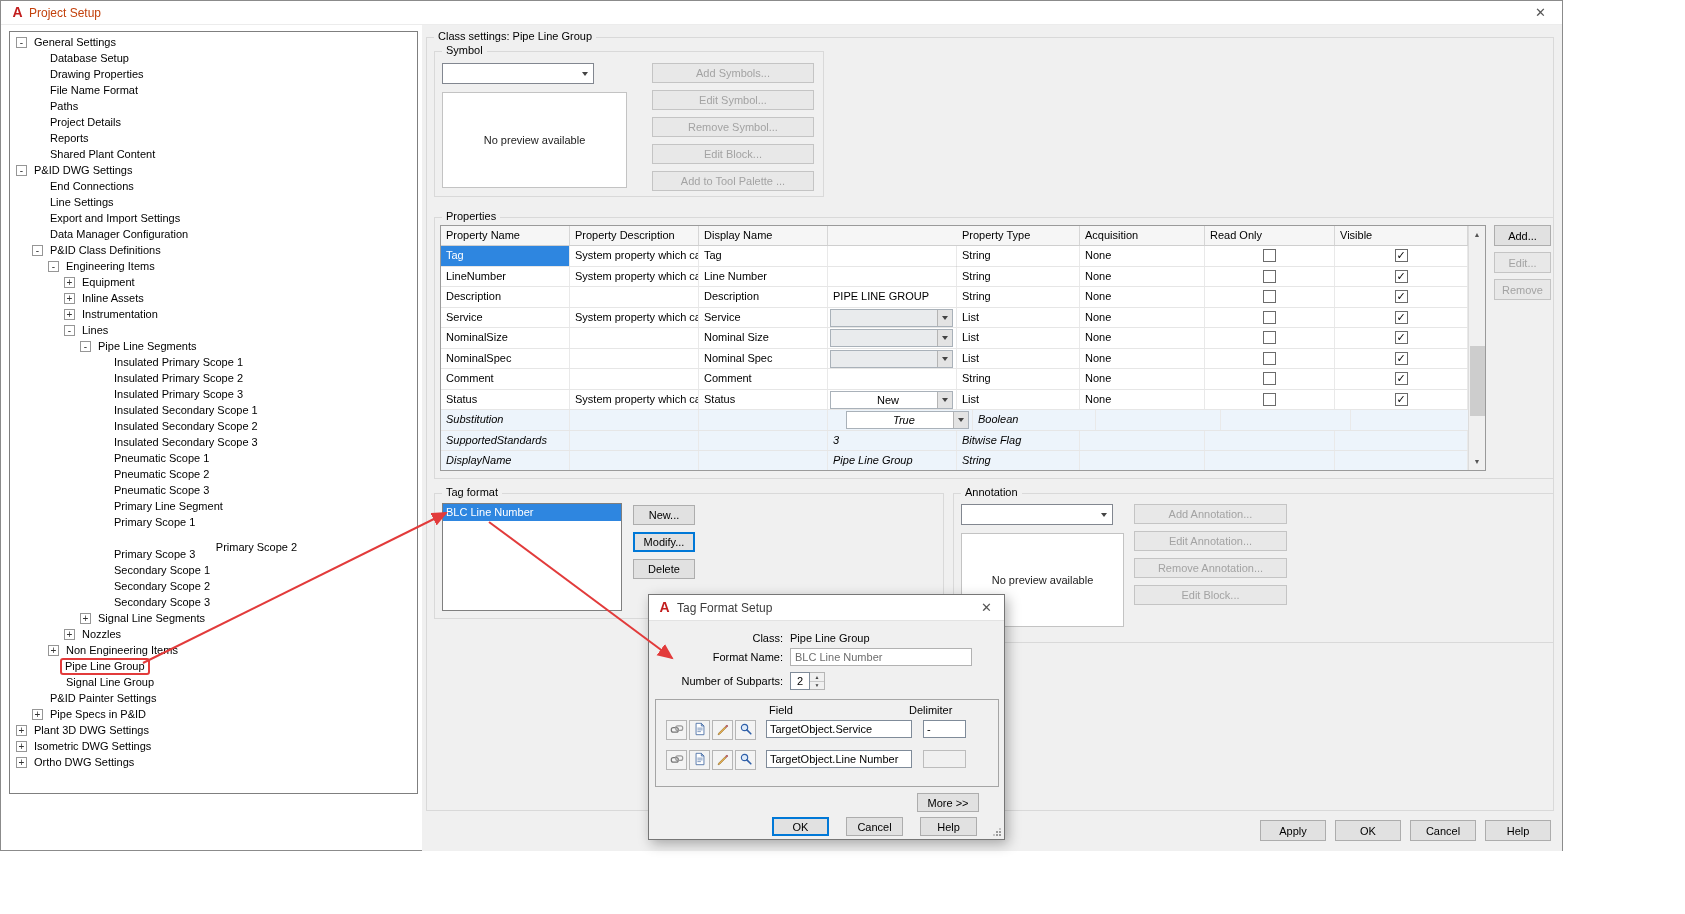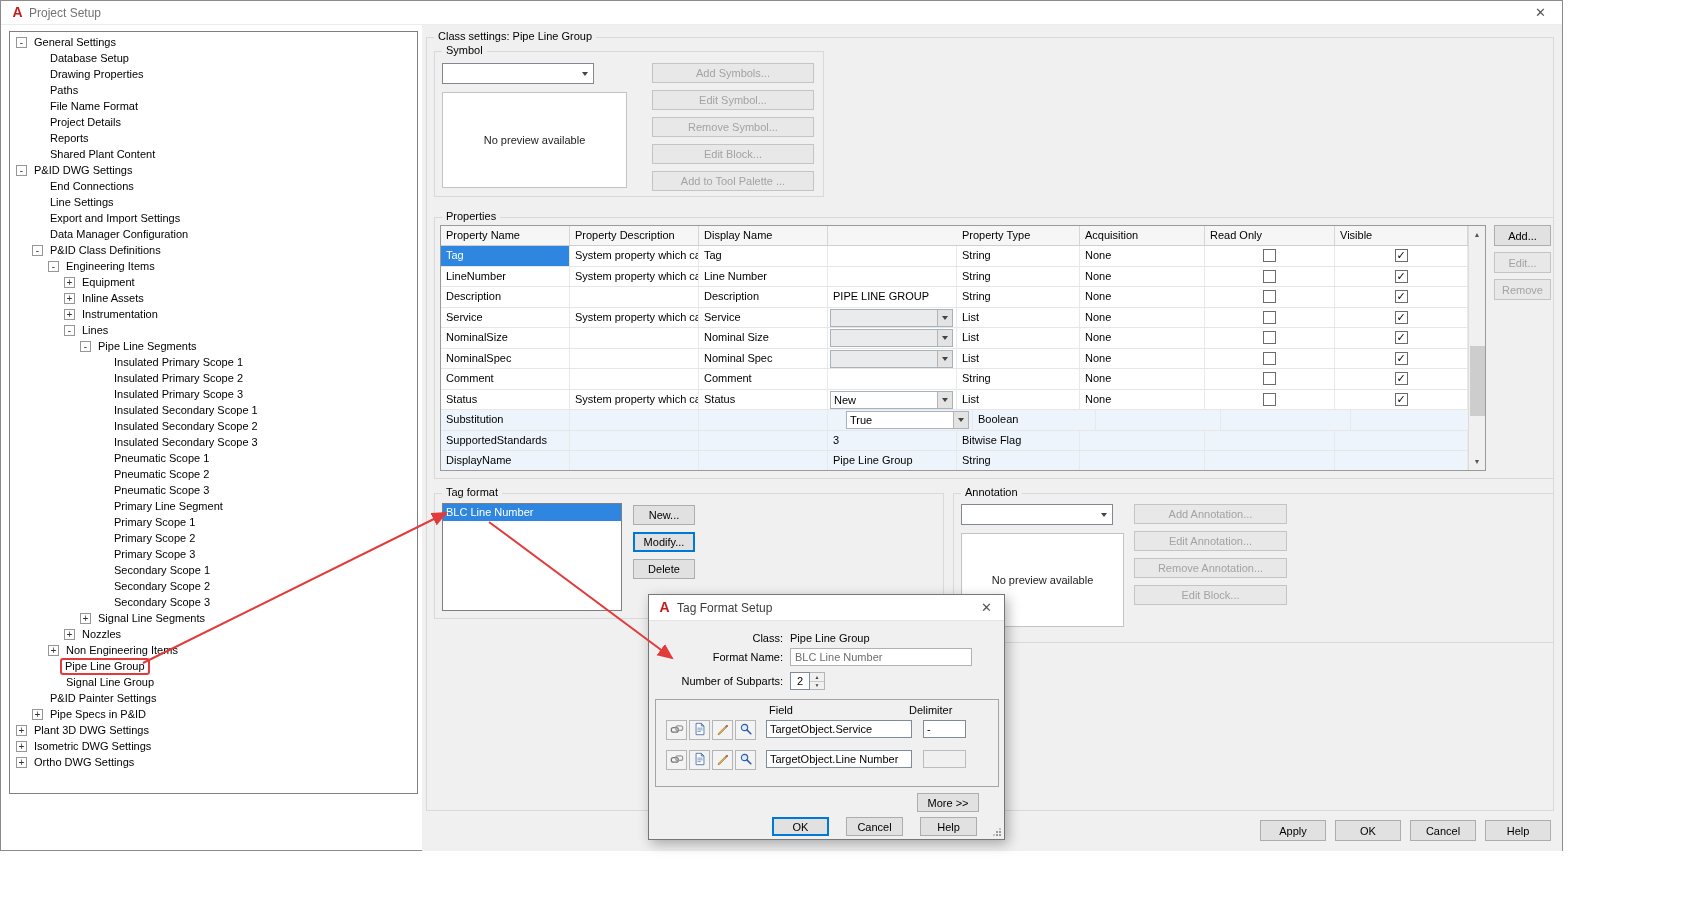--- a/index.html
+++ b/index.html
@@ -10,21 +10,21 @@
     font-family:"Liberation Sans", sans-serif; font-size:11px;
   }
 
   
   .window { position:absolute; left:0; top:0; width:1563px; height:851px;
             border:1px solid #8b8b8b; background:#fff; }
   .titlebar { position:absolute; left:0; top:0; width:100%; height:24px;
               background:#fff; border-bottom:1px solid #ececec; }
   .acad-a { position:absolute; left:9px; top:4px; width:15px; height:15px;
             color:#c21d1d; font-weight:bold; font-size:14px; line-height:15px; text-align:center; }
-  .title-text { position:absolute; left:28px; top:5px; color:#737373; font-size:12px; }
+  .title-text { position:absolute; left:28px; top:5px; color:#c2410c; font-size:12px; }
   .close-x { position:absolute; top:4px; color:#555; font-size:13px; }
   .window .close-x { right:16px; }
 
   .content-bg { position:absolute; left:421px; top:24px; width:1140px; height:826px; background:#f0f0f0; }
 
   
   .tree-panel { position:absolute; left:8px; top:30px; width:409px; height:763px;
                 border:1px solid #7f7f7f; background:#fff; overflow:hidden;
                 padding:2px 0 0 2px; z-index:3; }
   .tree-row { height:16px; display:flex; align-items:center; white-space:nowrap; }
@@ -69,28 +69,28 @@
   .tagformat-btns { left:632px; top:504px; width:62px; }
   .footer-btns { position:absolute; left:1259px; top:819px; display:flex; gap:9px; z-index:4; }
   .footer-btns .btn { width:66px; height:21px; }
 
   
   .props-table { position:absolute; left:439px; top:224px; width:1046px; height:246px;
                  border:1px solid #9a9a9a; background:#fff; overflow:hidden; z-index:4; }
   .thead { display:flex; height:20px; background:#f6f6f6; border-bottom:1px solid #cfcfcf; }
   .th { padding:3px 0 0 5px; border-right:1px solid #d6d6d6; overflow:hidden; white-space:nowrap; }
   .tr { display:flex; height:20.5px; border-bottom:1px solid #e6e6e6; background:#fff; }
-  .tr.tint { background:#edf4fb; }
+  .tr.tint { background:#edf4fb;font-style:italic; }
   .td { border-right:1px solid #e9e9e9; padding:3px 0 0 5px; overflow:hidden; white-space:nowrap; position:relative; }
   .td.sel { background:var(--sel,#2e86e0); color:#fff; }
   .td.cb-cell { display:flex; align-items:center; justify-content:center; padding:0; }
   .cb { width:13px; height:13px; border:1px solid #6b6b6b; background:#fff; display:flex;
         align-items:center; justify-content:center; font-size:11px; line-height:11px; }
   .cell-combo { position:absolute; left:2px; right:3px; top:1px; height:18px; border:1px solid #a9b1b9;
-                display:flex; align-items:center; background:#fff; }
+                display:flex; align-items:center; background:#fff;padding-left:43px; }
   .cell-combo.gray { background:#e9ebed; }
   .cell-combo .combo-val { flex:1; padding-left:3px; overflow:hidden; }
   .cell-combo .chevbox { width:15px; align-self:stretch; background:#e3e3e3; border-left:1px solid #b4b4b4;
                          display:flex; align-items:center; justify-content:center; }
   .vscroll { position:absolute; right:0; top:0; width:17px; height:244px; background:#f0f0f0;
              border-left:1px solid #dcdcdc; }
   .sb-btn { height:17px; display:flex; align-items:center; justify-content:center; font-size:7px;
             color:#555; background:#f0f0f0; }
   .sb-btn.down { position:absolute; bottom:0; left:0; right:0; }
   .sb-thumb { position:absolute; left:1px; width:15px; top:120px; height:70px; background:#cdcdcd; }
@@ -160,25 +160,25 @@
       <div class="tree-row" style="padding-left: 20px;">
         <span class="tree-glyph"></span>
         <span class="tree-label">Database Setup</span>
       </div>
       <div class="tree-row" style="padding-left: 20px;">
         <span class="tree-glyph"></span>
         <span class="tree-label">Drawing Properties</span>
       </div>
       <div class="tree-row" style="padding-left: 20px;">
         <span class="tree-glyph"></span>
+        <span class="tree-label">File Name Format</span>
+      </div>
+      <div class="tree-row" style="padding-left: 20px;">
+        <span class="tree-glyph"></span>
         <span class="tree-label">Paths</span>
-      </div>
-      <div class="tree-row" style="padding-left: 20px;">
-        <span class="tree-glyph"></span>
-        <span class="tree-label">File Name Format</span>
       </div>
       <div class="tree-row" style="padding-left: 20px;">
         <span class="tree-glyph"></span>
         <span class="tree-label">Project Details</span>
       </div>
       <div class="tree-row" style="padding-left: 20px;">
         <span class="tree-glyph"></span>
         <span class="tree-label">Reports</span>
       </div>
       <div class="tree-row" style="padding-left: 20px;">
@@ -270,21 +270,21 @@
         <span class="tree-label">Pneumatic Scope 3</span>
       </div>
       <div class="tree-row" style="padding-left: 84px;">
         <span class="tree-glyph"></span>
         <span class="tree-label">Primary Line Segment</span>
       </div>
       <div class="tree-row" style="padding-left: 84px;">
         <span class="tree-glyph"></span>
         <span class="tree-label">Primary Scope 1</span>
       </div>
-      <div class="tree-row" style="padding-left: 84px;">
+      <div class="tree-row" style="padding-left: 84px; flex-direction: column;">
         <span class="tree-glyph"></span>
         <span class="tree-label">Primary Scope 2</span>
       </div>
       <div class="tree-row" style="padding-left: 84px;">
         <span class="tree-glyph"></span>
         <span class="tree-label">Primary Scope 3</span>
       </div>
       <div class="tree-row" style="padding-left: 84px;">
         <span class="tree-glyph"></span>
         <span class="tree-label">Secondary Scope 1</span>

